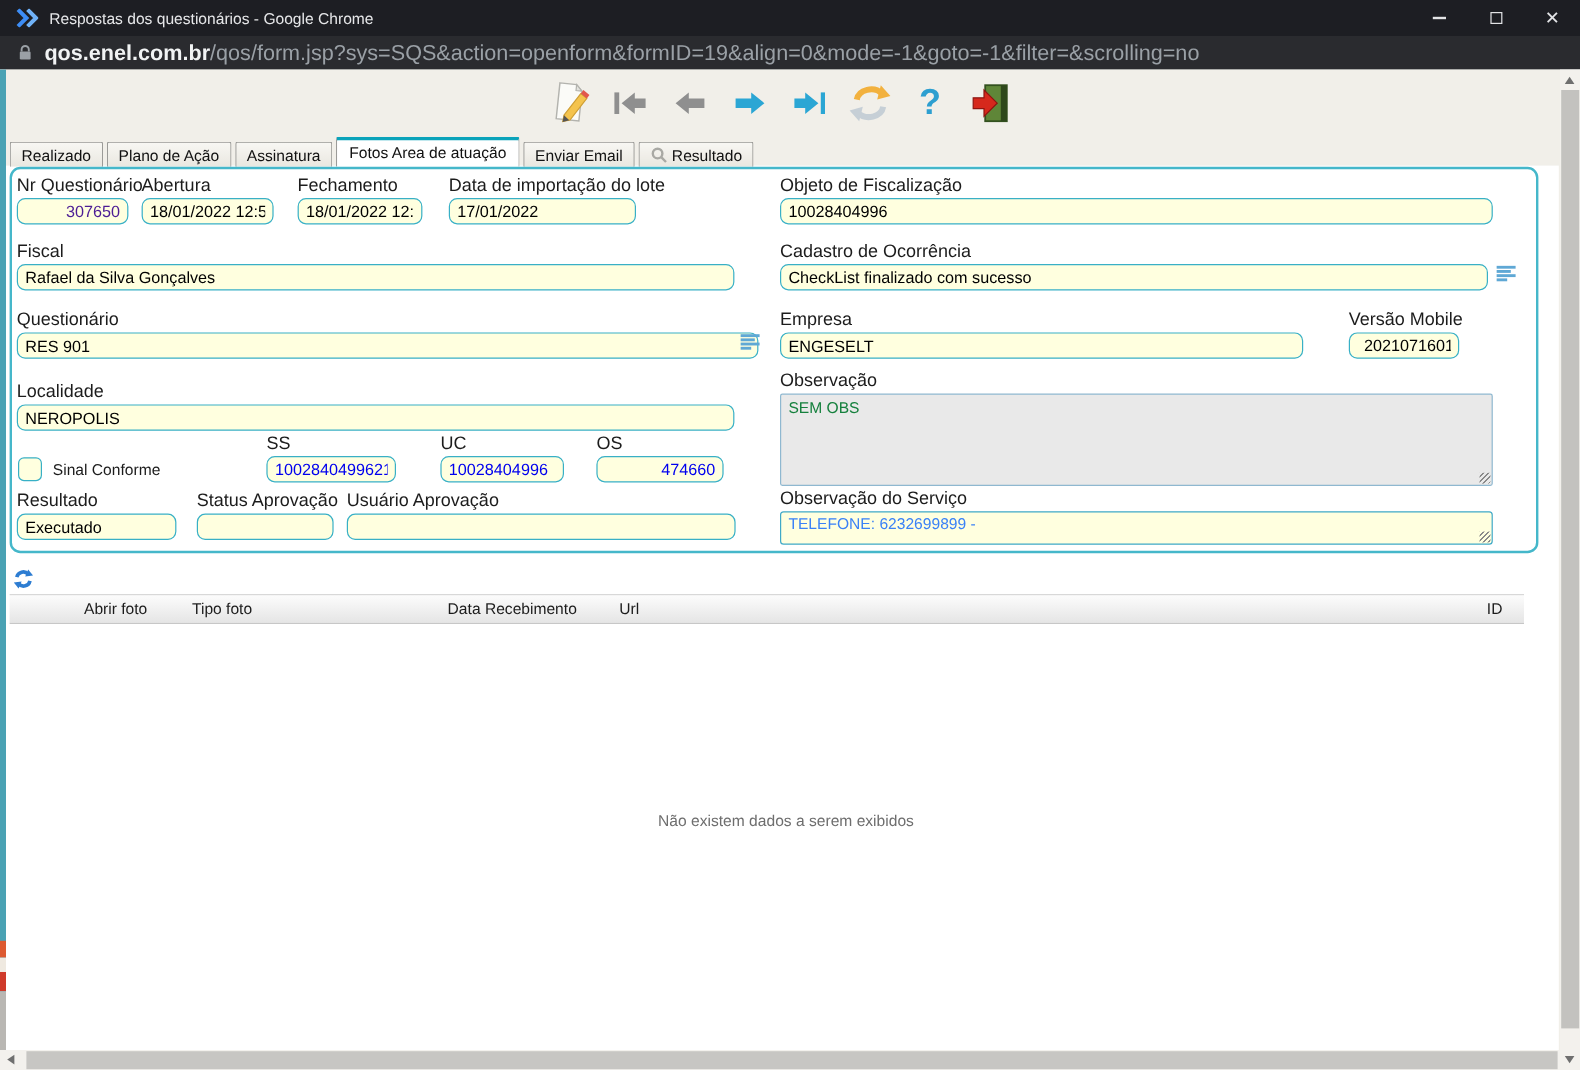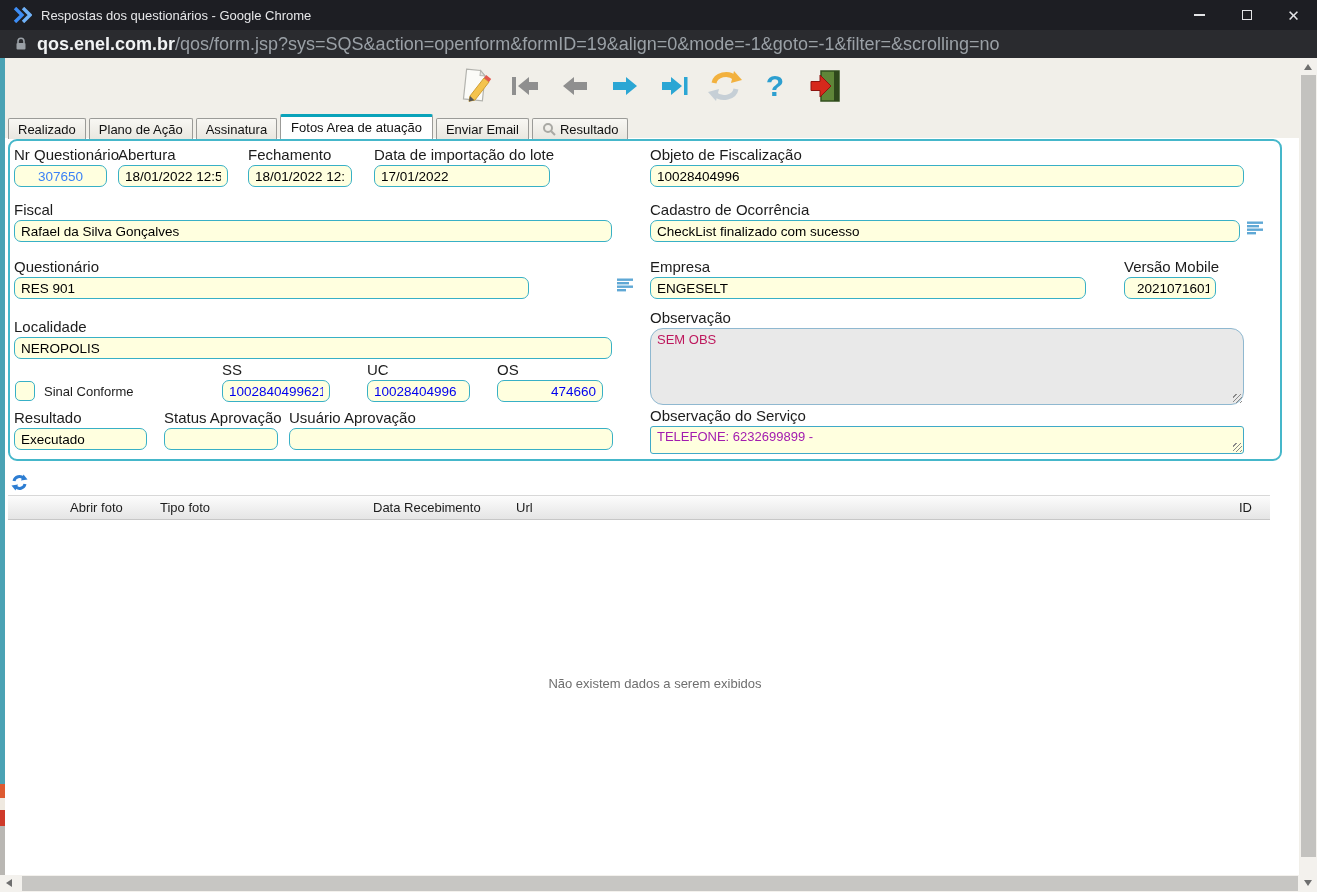--- a/index.html
+++ b/index.html
@@ -45,26 +45,26 @@
   .tab.active { background:#fff; border-top:3px solid #0aa3ba; height:25px; padding:2px 10px 3px; }
 
   
   .panel { position:absolute; left:8px; top:81px; width:1274px; height:322px;
     background:#fff; border:2px solid #45b7ca; border-radius:9px; }
   .fld { position:absolute; }
   .fld label { display:block; font-size:15px; color:#1c1c1c; margin-bottom:2px; white-space:nowrap; }
   .inp { display:block; height:22px; border:1.5px solid #38b0c6; border-radius:7px;
     background:#ffffdf; font-family:"Liberation Sans",sans-serif; font-size:13.5px;
     color:#000; padding:0 6px; outline:none; }
-  .inp.gray { color:#3b82f6; text-align:center; }
+  .inp.gray { color:#4c1d95; text-align:right; }
   .inp.blue { color:#0000ee; }
   .inp.blue-r { color:#0000ee; text-align:right; }
   .ta { display:block; font-family:"Liberation Sans",sans-serif; font-size:13px; outline:none; resize:none; }
-  .ta-gray { background:#e9e9e9; border:1px solid #8fb8d0; color:#be185d; padding:3px 6px; border-radius:13px; }
-  .ta-yellow { background:#ffffdf; border:1.5px solid #3fa9c8; color:#a21caf; padding:2px 6px; border-radius:3px; }
+  .ta-gray { background:#e9e9e9; border:1px solid #8fb8d0; color:#15803d; padding:3px 6px; border-radius:2px; }
+  .ta-yellow { background:#ffffdf; border:1.5px solid #3fa9c8; color:#3b82f6; padding:2px 6px; border-radius:3px; }
   .resize-corner { position:absolute; width:9px; height:9px;
     background:repeating-linear-gradient(135deg, transparent 0 2px, #8a8a8a 2px 3px); pointer-events:none; }
   .checkbox { position:absolute; width:20px; height:20px; border:1.5px solid #38b0c6;
     border-radius:5px; background:#ffffdf; cursor:pointer; }
   .chk-label { position:absolute; font-size:13px; color:#1c1c1c; white-space:nowrap; }
   .lookup-icon { position:absolute; cursor:pointer; }
 
   
   .grid-refresh { position:absolute; left:11px; top:416px; cursor:pointer; }
   .grid-header { position:absolute; left:8px; top:437px; width:1262px; height:25px;
@@ -217,21 +217,21 @@
     <div class="fld" style="left:108px;top:5px;">
       <label>Abertura</label>
       <input class="inp" style="width: 110px;" value="18/01/2022 12:57">
     </div>
     <div class="fld" style="left:238px;top:5px;">
       <label>Fechamento</label>
       <input class="inp" style="width: 104px;" value="18/01/2022 12:57">
     </div>
     <div class="fld" style="left:364px;top:5px;">
       <label>Data de importação do lote</label>
-      <input class="inp" style="width: 176px;" value="17/01/2022">
+      <input class="inp" style="width: 156px;" value="17/01/2022">
     </div>
     <div class="fld" style="left:640px;top:5px;">
       <label>Objeto de Fiscalização</label>
       <input class="inp" style="width: 594px;" value="10028404996">
     </div>
 
     <div class="fld" style="left:640px;top:60px;">
       <label>Cadastro de Ocorrência</label>
       <input class="inp" style="width: 590px;" value="CheckList finalizado com sucesso">
     </div>
@@ -243,21 +243,21 @@
       <svg width="17" height="14" viewBox="0 0 17 14">
         <rect y="0.5" width="16" height="2.4" fill="#5fa8d5"></rect>
           <rect y="4" width="12" height="2.4" fill="#5fa8d5"></rect>
         <rect y="7.5" width="16" height="2.4" fill="#5fa8d5"></rect>
           <rect y="11" width="9" height="2.4" fill="#5fa8d5"></rect>
       </svg>
     </span>
 
     <div class="fld" style="left:4px;top:117px;">
       <label>Questionário</label>
-      <input class="inp" style="width: 515px;" value="RES 901">
+      <input class="inp" style="width: 618px;" value="RES 901">
     </div>
     <span class="lookup-icon" style="left:607px;top:137px;">
       <svg width="17" height="14" viewBox="0 0 17 14">
         <rect y="0.5" width="16" height="2.4" fill="#5fa8d5"></rect>
           <rect y="4" width="12" height="2.4" fill="#5fa8d5"></rect>
         <rect y="7.5" width="16" height="2.4" fill="#5fa8d5"></rect>
           <rect y="11" width="9" height="2.4" fill="#5fa8d5"></rect>
       </svg>
     </span>
     <div class="fld" style="left:640px;top:117px;">

